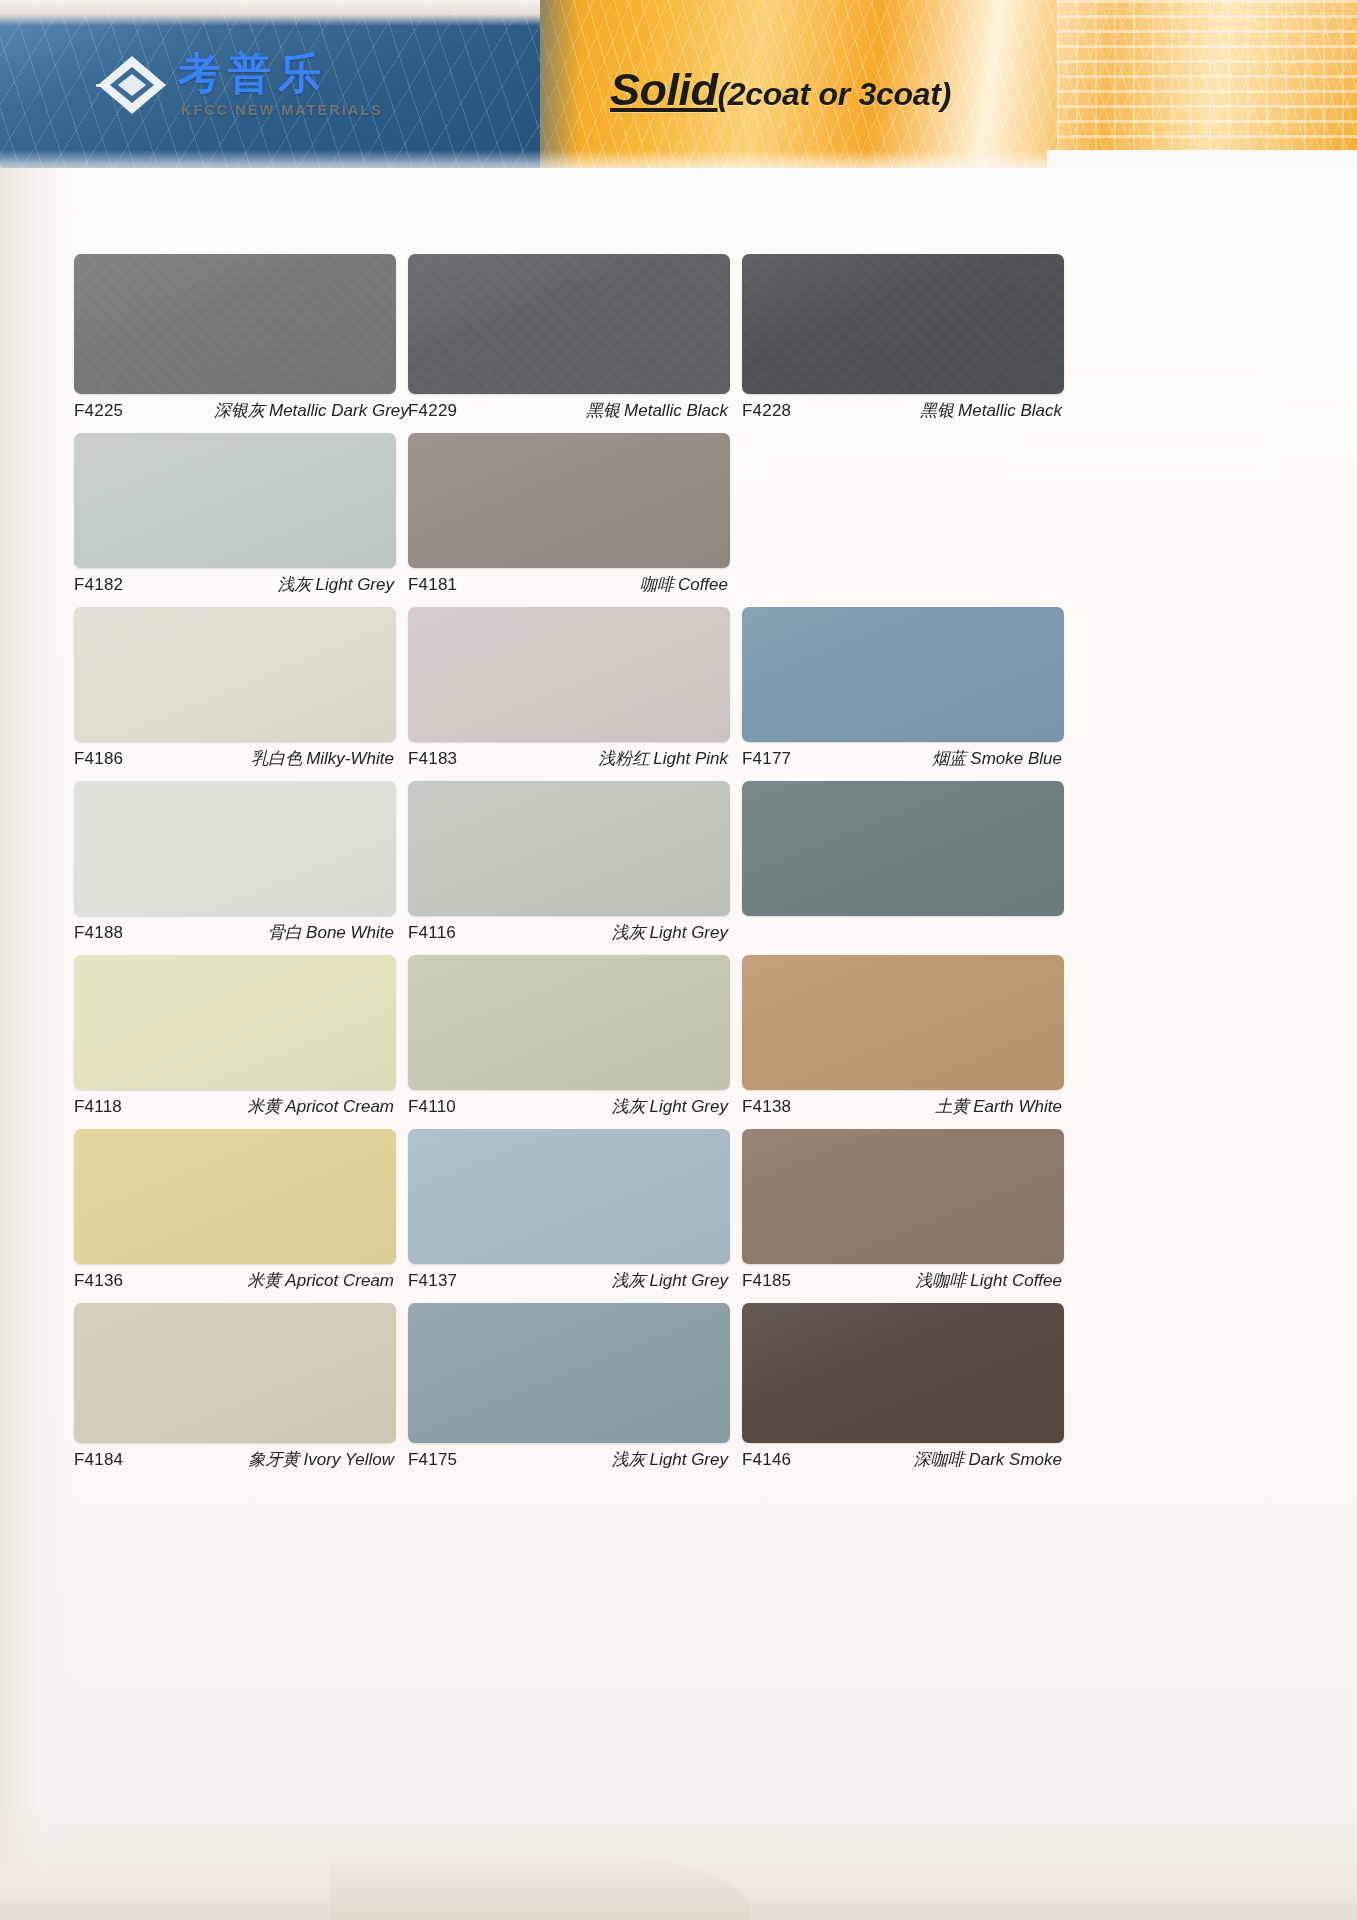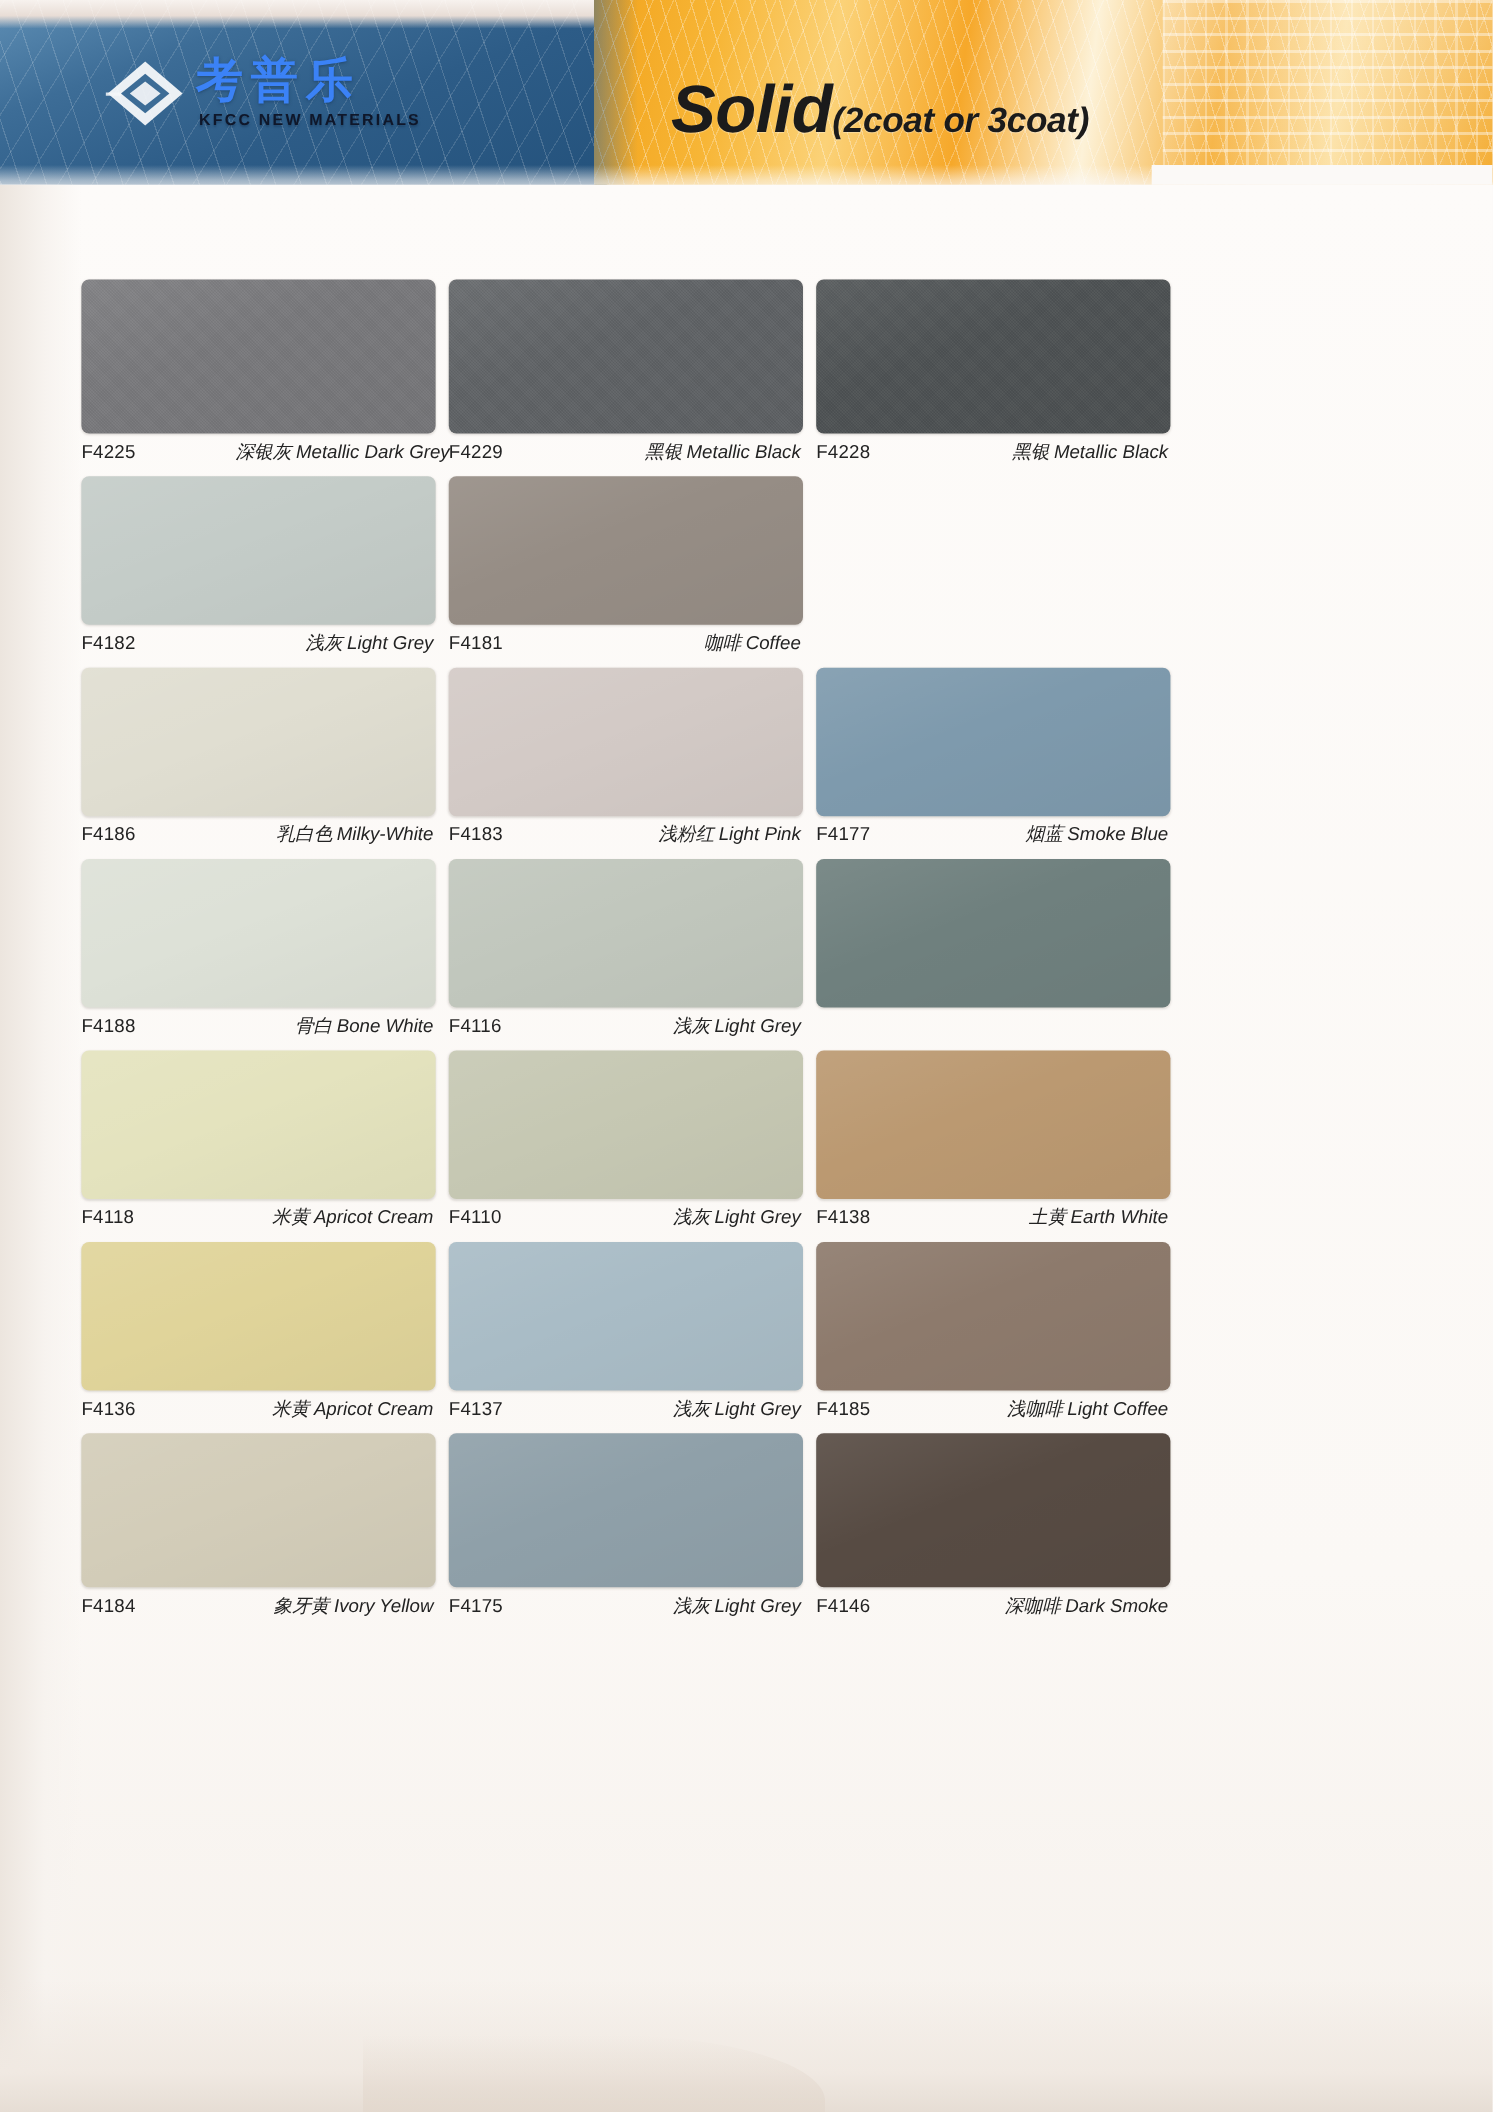--- a/index.html
+++ b/index.html
@@ -52,32 +52,32 @@
   
   .logo-wrap{position:absolute;left:96px;top:52px;display:flex;align-items:center;z-index:6;}
   .logo-mark{width:72px;height:62px;margin-right:10px;opacity:.95;}
   .logo-texts{display:flex;flex-direction:column;}
   .logo-cn{
     font-size:43px;font-weight:700;color:#3b82f6;letter-spacing:7px;
     line-height:1;font-family:"DejaVu Sans",sans-serif;
     text-shadow:0 1px 3px rgba(20,50,80,.55);
   }
   .logo-en{
-    font-size:14.5px;font-weight:700;color:#0f172a;letter-spacing:2.0px;
+    font-size:14.5px;font-weight:700;color:#737373;letter-spacing:2.0px;
     margin-top:7px;margin-left:3px;
     text-shadow:0 1px 2px rgba(20,50,80,.5);
   }
 
   
   .banner-title{
     position:absolute;left:610px;top:64px;z-index:6;
     font-style:italic;font-weight:700;color:#1b1b1b;white-space:nowrap;
     text-shadow:0 1px 1px rgba(255,255,255,.35);
   }
-  .banner-title .t-main{font-size:61px;letter-spacing:-.5px;}
+  .banner-title .t-main{font-size:45px;letter-spacing:-.5px;text-decoration:underline;}
   .banner-title .t-sub{font-size:32px;letter-spacing:-.3px;}
 
   .banner-fade{
     position:absolute;left:0;top:150px;width:1357px;height:30px;
     background:linear-gradient(180deg,rgba(251,249,247,0) 0%,rgba(251,249,247,.55) 45%,#fbf9f7 100%);
     z-index:7;
   }
   .banner-notch{
     position:absolute;right:0;top:150px;width:310px;height:26px;background:#fbf9f7;z-index:8;
   }

